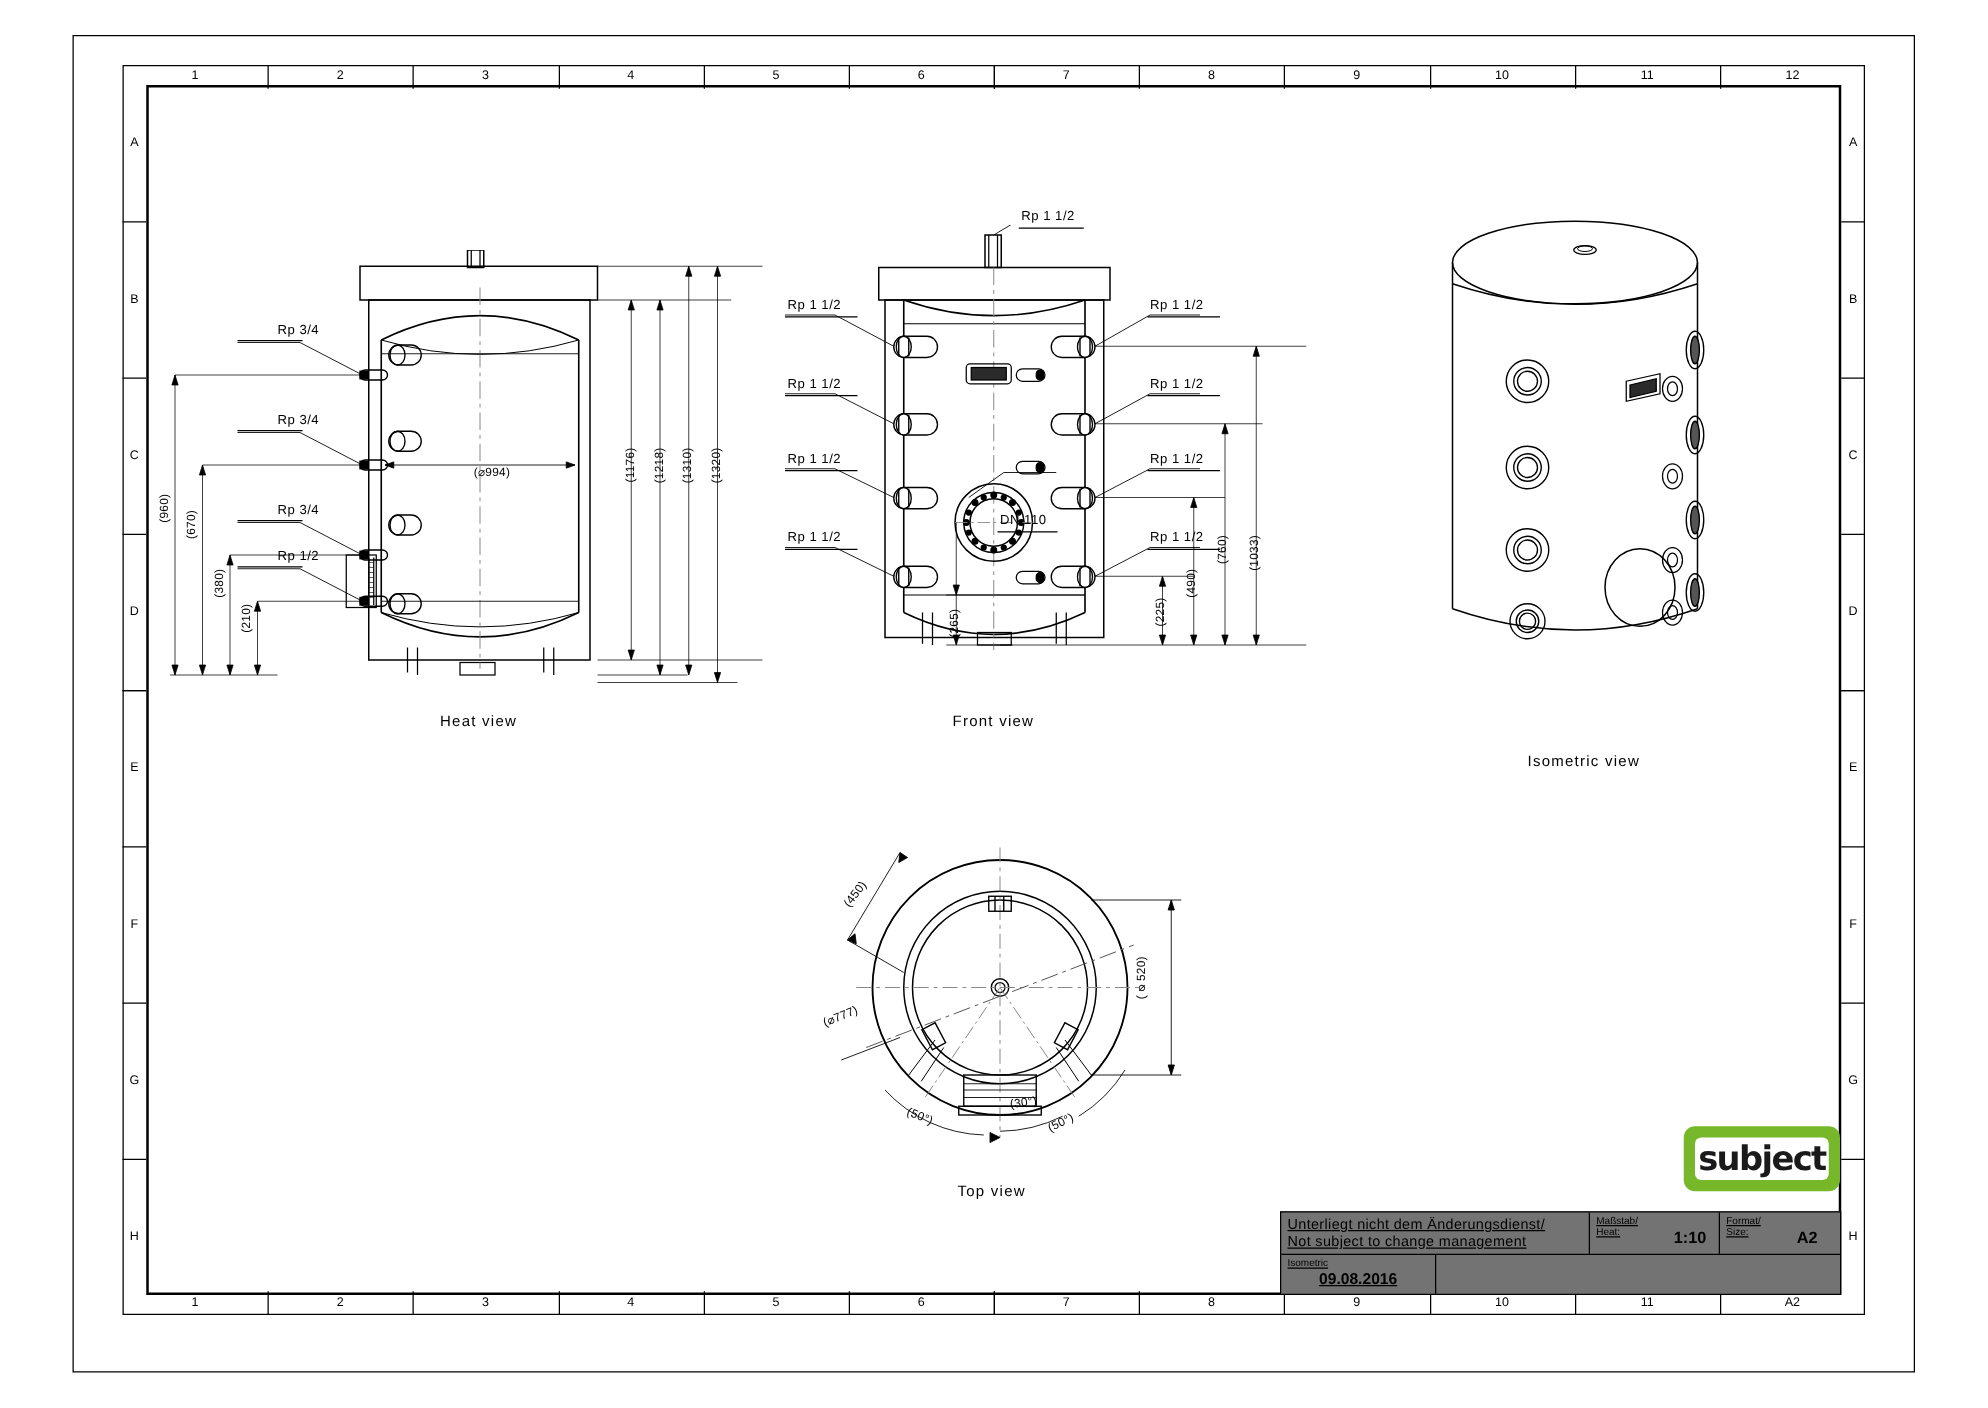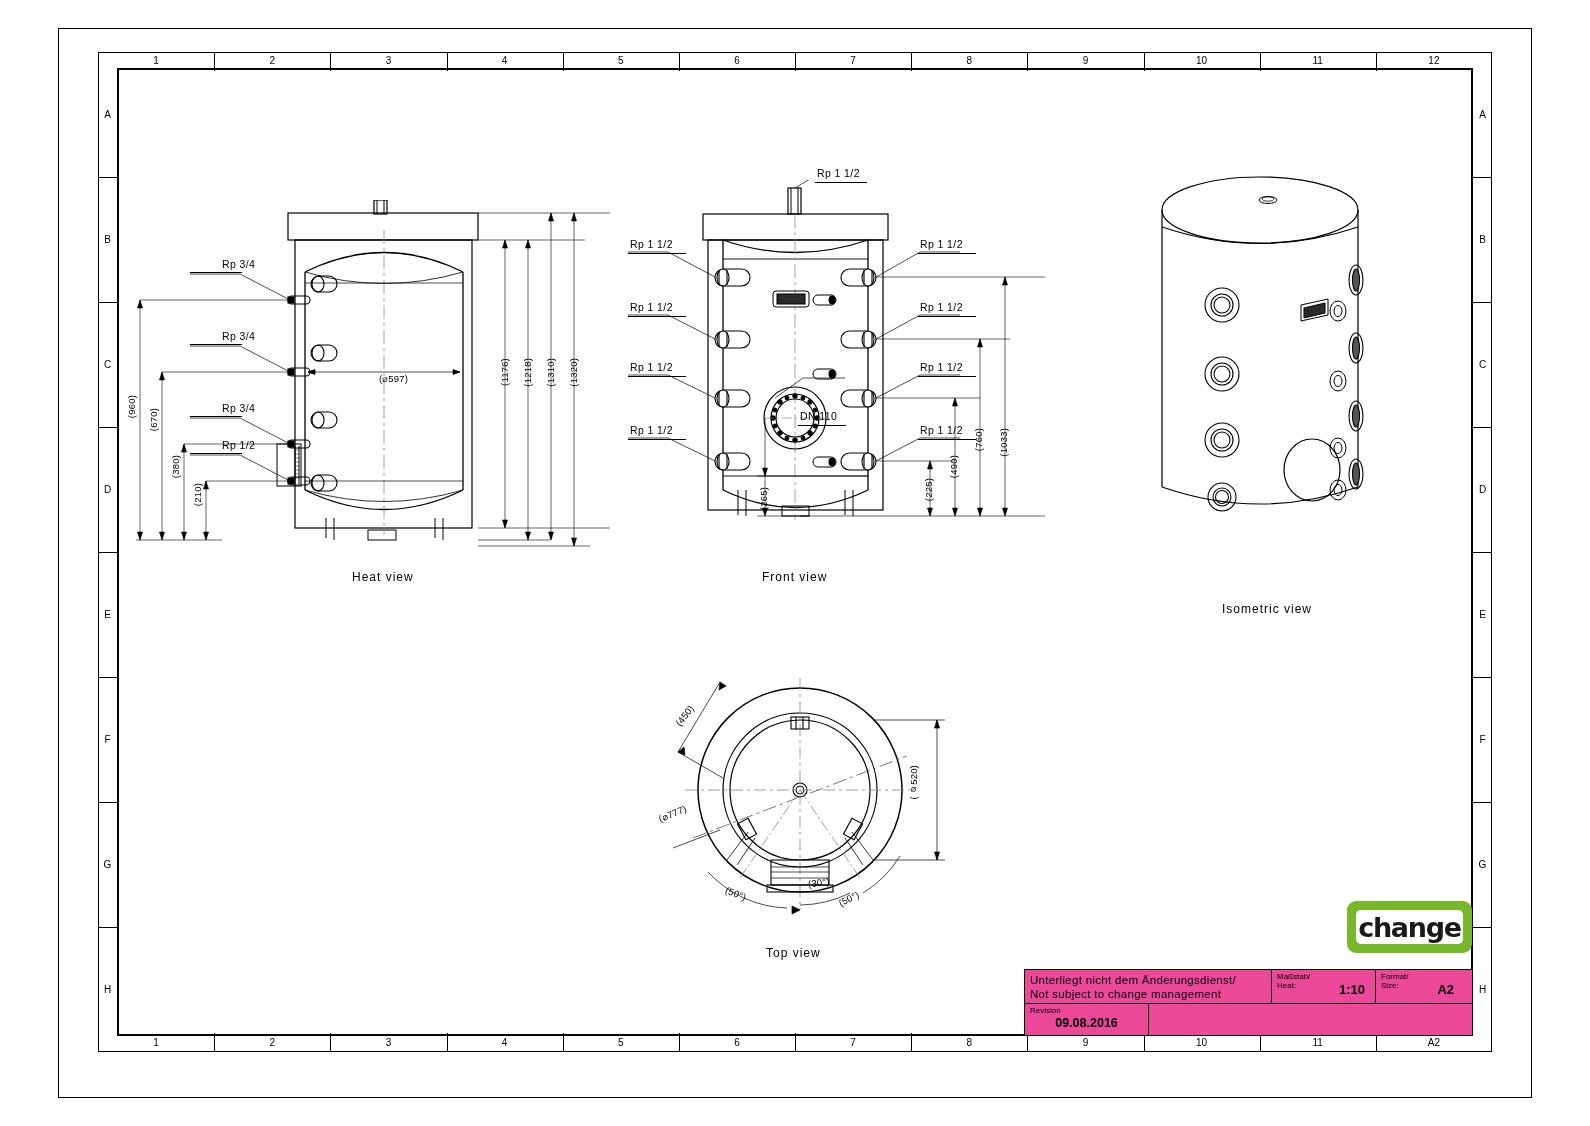--- a/index.html
+++ b/index.html
@@ -22,21 +22,21 @@
   
   .lbl{position:absolute;font-size:10.5px;white-space:nowrap;letter-spacing:.4px;}
   .dim{position:absolute;font-size:9.5px;white-space:nowrap;
       transform-origin:center center;letter-spacing:.2px;}
   .vdim{writing-mode:vertical-rl;transform:rotate(180deg);}
   .viewname{position:absolute;font-size:12px;letter-spacing:1px;white-space:nowrap;}
   svg{display:block;}
   .ln{stroke:#000;fill:none;}
   
   .titleblock{position:absolute;left:1024px;top:969px;width:449px;height:67px;
-      border:1.5px solid #000;box-sizing:border-box;background:#ec4899;font-size:0;}
+      border:1.5px solid #000;box-sizing:border-box;background:#737373;font-size:0;text-decoration:underline;}
   .tb-row{display:flex;width:100%;box-sizing:border-box;}
   .tb-top{height:34px;border-bottom:1.5px solid #000;}
   .tb-bot{height:31px;}
   .tb-cell{box-sizing:border-box;position:relative;padding:2px 5px;}
   .tb-disclaimer{width:247px;border-right:1.5px solid #000;font-size:11.5px;
       line-height:14px;letter-spacing:.3px;padding-top:3px;}
   .tb-scale{width:104px;border-right:1.5px solid #000;}
   .tb-size{width:96px;}
   .tb-small{font-size:8px;line-height:9px;display:block;}
   .tb-big{font-size:13px;font-weight:bold;display:block;text-align:center;margin-top:1px;}
@@ -272,21 +272,21 @@
   <div class="ln" style="position:absolute;left:190px;top:272px;width:52px;height:1px;background:#000;"></div>
   <div class="ln" style="position:absolute;left:190px;top:344px;width:52px;height:1px;background:#000;"></div>
   <div class="ln" style="position:absolute;left:190px;top:416px;width:52px;height:1px;background:#000;"></div>
   <div class="ln" style="position:absolute;left:190px;top:453px;width:52px;height:1px;background:#000;"></div>
 
   <div class="dim vdim" style="left:126px;top:395px;">(960)</div>
   <div class="dim vdim" style="left:148px;top:408px;">(670)</div>
   <div class="dim vdim" style="left:170px;top:455px;">(380)</div>
   <div class="dim vdim" style="left:192px;top:483px;">(210)</div>
 
-  <div class="dim" style="left:379px;top:373px;">(⌀597)</div>
+  <div class="dim" style="left:379px;top:373px;">(⌀994)</div>
 
   <div class="dim vdim" style="left:499px;top:358px;">(1176)</div>
   <div class="dim vdim" style="left:522px;top:358px;">(1218)</div>
   <div class="dim vdim" style="left:545px;top:358px;">(1310)</div>
   <div class="dim vdim" style="left:568px;top:358px;">(1320)</div>
 
   <div class="viewname" style="left:352px;top:570px;">Heat view</div>
   </div>
 
   <div>
@@ -611,21 +611,21 @@
   <div class="dim vdim" style="left:908px;top:765px;">(⌀520)</div>
   <div class="dim" style="left:725px;top:888px;transform:rotate(22deg);">(50°)</div>
   <div class="dim" style="left:808px;top:877px;transform:rotate(-8deg);">(30°)</div>
   <div class="dim" style="left:838px;top:893px;transform:rotate(-26deg);">(50°)</div>
 
   <div class="viewname" style="left:766px;top:946px;">Top view</div>
   </div>
 
   <div class="logo">
     <div class="logo-inner">
-      <span class="logo-text">change</span>
+      <span class="logo-text">subject</span>
     </div>
   </div>
 
   <div class="titleblock">
     <div class="tb-row tb-top">
       <div class="tb-cell tb-disclaimer">
         <div>Unterliegt nicht dem Änderungsdienst/</div>
         <div>Not subject to change management</div>
       </div>
       <div class="tb-cell tb-scale">
@@ -634,19 +634,19 @@
         <span class="tb-big" style="position:absolute;right:10px;top:11px;">1:10</span>
       </div>
       <div class="tb-cell tb-size">
         <span class="tb-small">Format/</span>
         <span class="tb-small">Size:</span>
         <span class="tb-big" style="position:absolute;right:18px;top:11px;">A2</span>
       </div>
     </div>
     <div class="tb-row tb-bot">
       <div class="tb-cell tb-rev">
-        <span class="tb-small">Revision</span>
+        <span class="tb-small">Isometric</span>
         <span class="tb-revdate">09.08.2016</span>
       </div>
     </div>
   </div>
 
 </div>
 
 </body></html>

